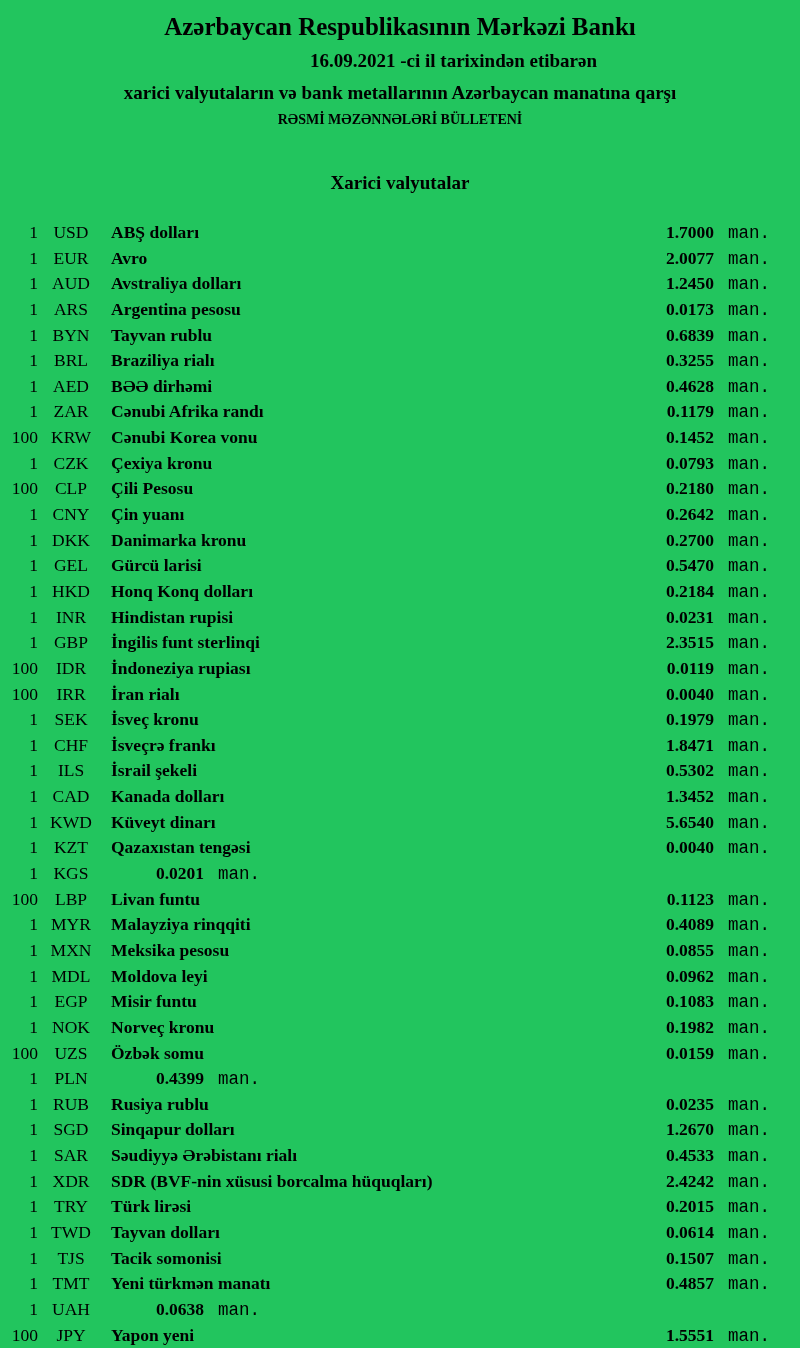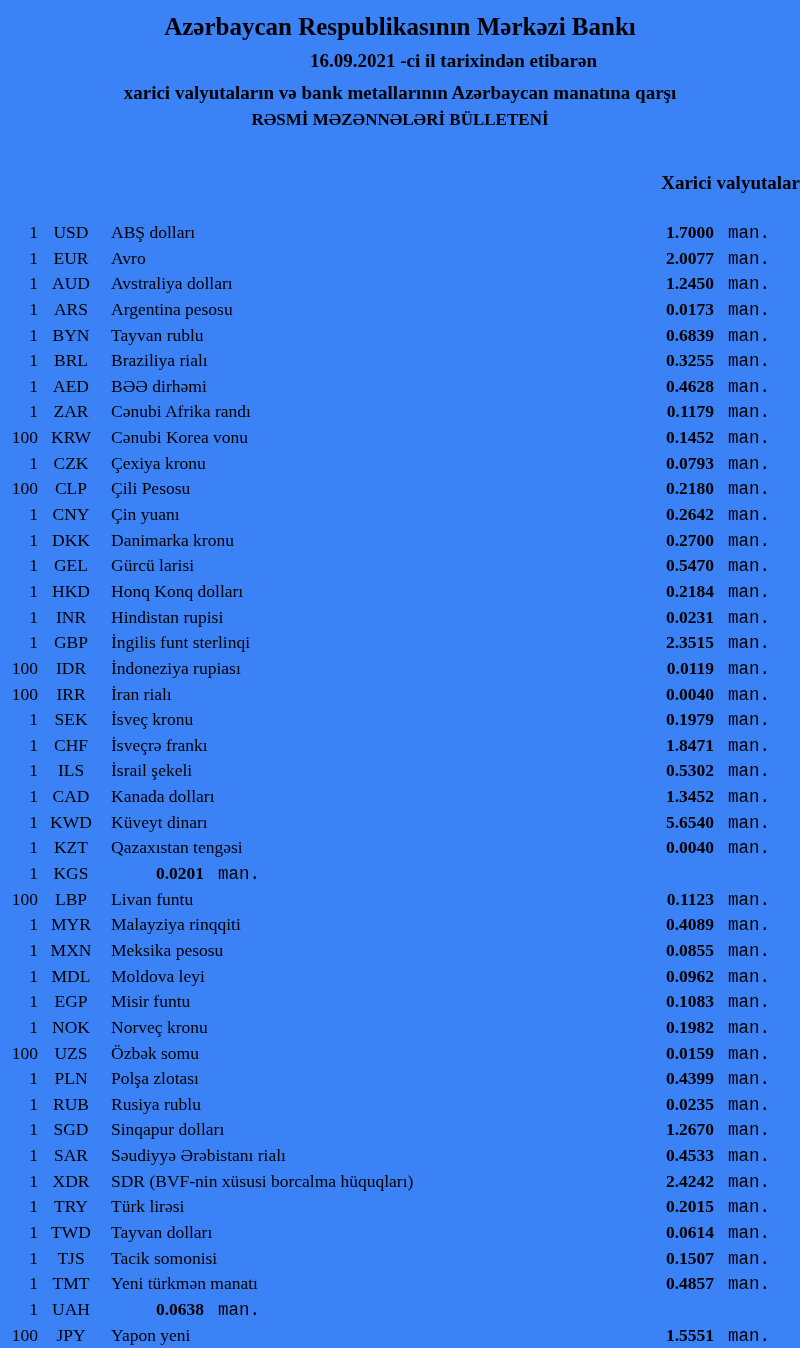--- a/index.html
+++ b/index.html
@@ -12,21 +12,21 @@
     height: 1348px;
     font-family: "Liberation Serif", "DejaVu Serif", serif;
     color: #000000;
     -webkit-font-smoothing: antialiased;
   }
   .page {
     position: relative;
     width: 800px;
     height: 1348px;
     overflow: hidden;
-    background: #3b82f6;
+    background: #22c55e;
   }
   .hdr-title {
     margin-top: 12px;
     text-align: center;
     font-weight: bold;
     font-size: 25px;
     line-height: 30px;
   }
   .hdr-date {
     margin-top: 7px;
@@ -40,26 +40,26 @@
     margin-top: 8px;
     text-align: center;
     font-weight: bold;
     font-size: 19px;
     line-height: 24px;
   }
   .hdr-bulletin {
     margin-top: 3px;
     text-align: center;
     font-weight: bold;
-    font-size: 17px;
+    font-size: 14px;
     line-height: 24px;
   }
   .section-title {
     margin-top: 39px;
-    text-align: right;
+    text-align: center;
     font-weight: bold;
     font-size: 19px;
     line-height: 24px;
   }
   .rates-table {
     margin-top: 9px;
   }
   .rate-row {
     display: flex;
     align-items: baseline;
@@ -76,20 +76,21 @@
     width: 66px;
     text-align: center;
     flex: 0 0 auto;
     margin-top: 16px;
   }
   .cell-name {
     flex: 1 1 auto;
     padding-left: 7px;
     white-space: nowrap;
     overflow: hidden;
+    font-weight: bold;
   }
   .cell-rate {
     width: 100px;
     text-align: right;
     font-weight: bold;
     flex: 0 0 auto;
   }
   .cell-unit {
     width: 86px;
     padding-left: 14px;
@@ -370,21 +371,20 @@
     <span class="cell-qty">100</span>
     <span class="cell-code">UZS</span>
     <span class="cell-name">Özbək somu</span>
     <span class="cell-rate">0.0159</span>
     <span class="cell-unit">man.</span>
   </div>
 
   <div class="rate-row">
     <span class="cell-qty">1</span>
     <span class="cell-code">PLN</span>
-    <span class="cell-name">Polşa zlotası</span>
     <span class="cell-rate">0.4399</span>
     <span class="cell-unit">man.</span>
   </div>
 
   <div class="rate-row">
     <span class="cell-qty">1</span>
     <span class="cell-code">RUB</span>
     <span class="cell-name">Rusiya rublu</span>
     <span class="cell-rate">0.0235</span>
     <span class="cell-unit">man.</span>

